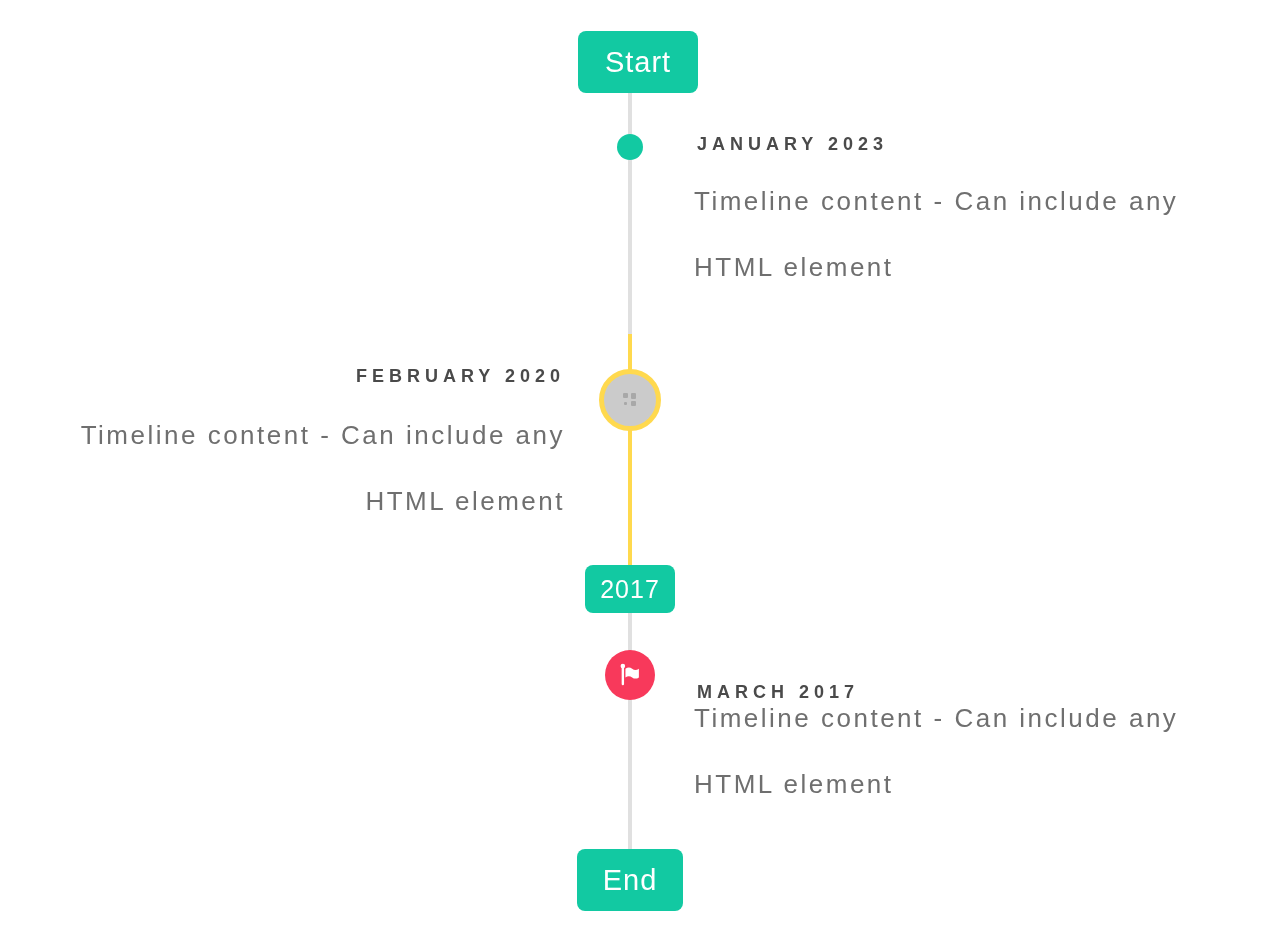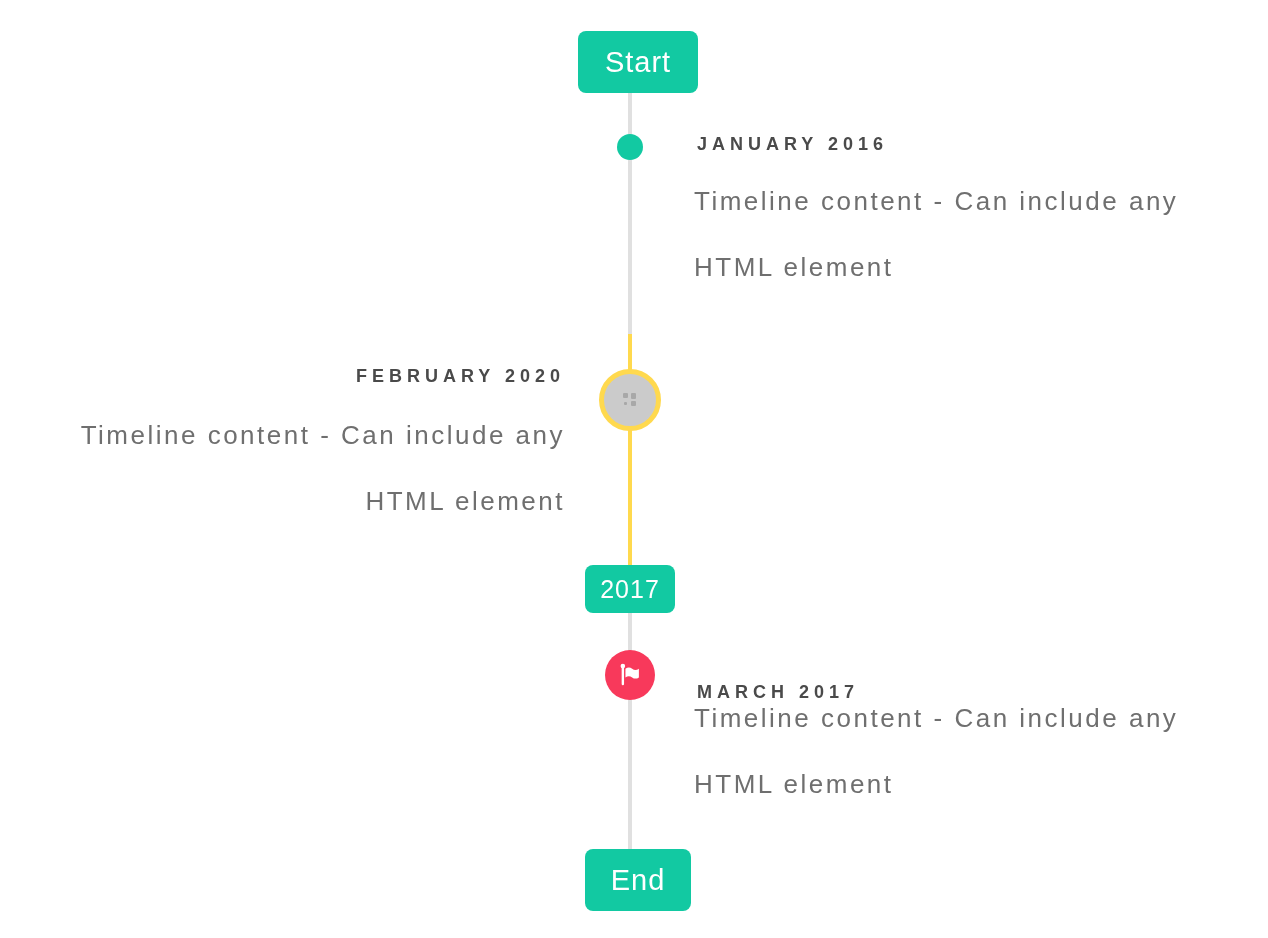--- a/index.html
+++ b/index.html
@@ -34,21 +34,21 @@
     border-radius: 8px;
     color: #ffffff;
     display: flex;
     align-items: center;
     justify-content: center;
     letter-spacing: 1px;
     z-index: 2;
   }
   .badge-start { left: 578px; top: 31px;  width: 120px; height: 62px; font-size: 29px; }
   .badge-year  { left: 585px; top: 565px; width: 90px;  height: 48px; font-size: 25px; }
-  .badge-end   { left: 577px; top: 849px; width: 106px; height: 62px; font-size: 29px; margin-left: 8px; }
+  .badge-end   { left: 577px; top: 849px; width: 106px; height: 62px; font-size: 29px; }
 
   
   .marker { position: absolute; z-index: 2; }
 
   .dot-teal {
     left: 617px; top: 134px;
     width: 26px; height: 26px;
     border-radius: 50%;
     background: #12C9A2;
   }
@@ -119,21 +119,21 @@
 
   <div class="seg gray seg-1"></div>
   <div class="seg yellow seg-2"></div>
   <div class="seg gray seg-3"></div>
 
   <div class="badge badge-start">
     <span>Start</span>
   </div>
 
   <div class="marker dot-teal"></div>
-  <div class="item-title title-jan">JANUARY 2016</div>
+  <div class="item-title title-jan">JANUARY 2023</div>
   <div class="item-content content-jan">Timeline content - Can include any HTML element</div>
 
   <div class="marker avatar-circle">
     <div class="broken-img">
       <span class="b1"></span>
         <span class="b2"></span>
         <span class="b3"></span>
         <span class="b4"></span>
     </div>
   </div>

